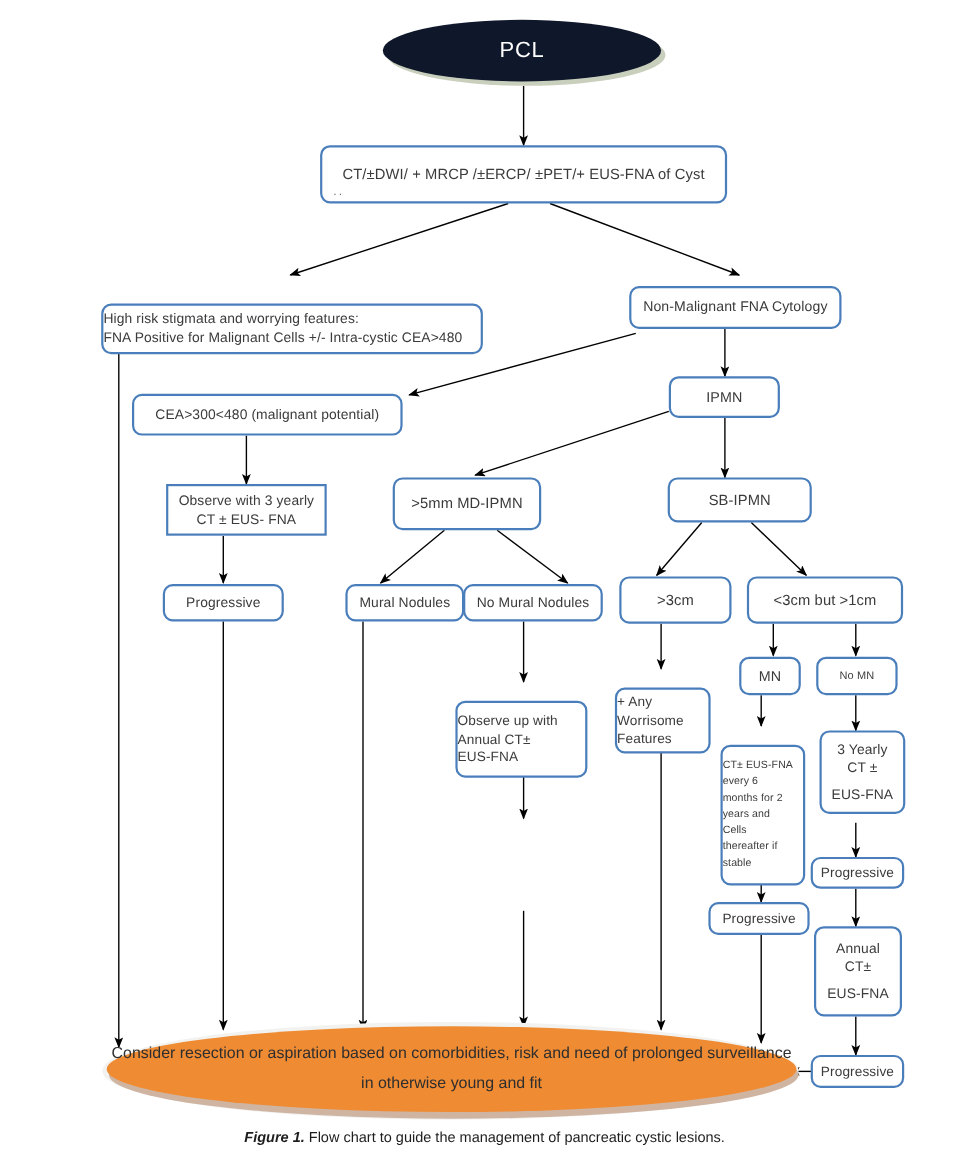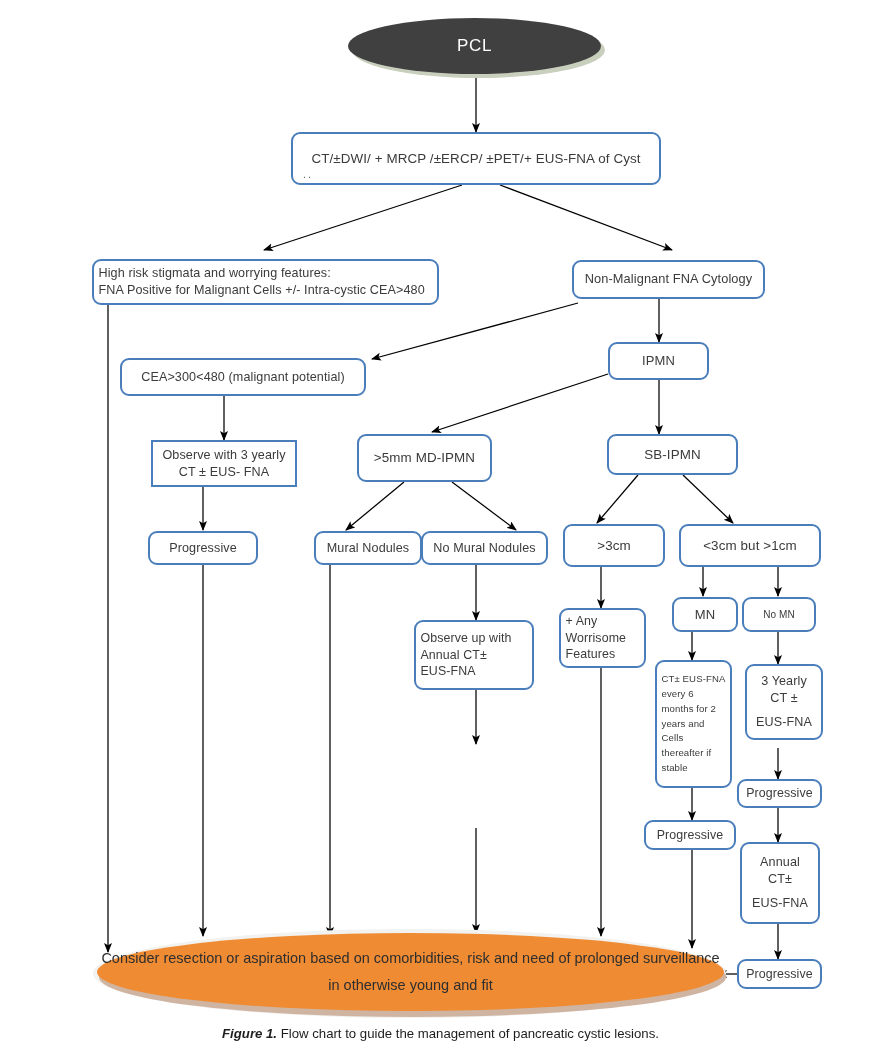--- a/index.html
+++ b/index.html
@@ -34,43 +34,43 @@
     color: #3b3b3b;
     display: flex;
     flex-direction: column;
     justify-content: center;
     line-height: 1.32;
     letter-spacing: .1px;
     z-index: 3;
   }
   .node.sq { border-radius: 0; }
   .node.center { align-items: center; text-align: center; }
-  .node.left { align-items: center; text-align: left; }
+  .node.left { align-items: flex-end; text-align: left; margin-top: 17px; }
   .node .ln { display: block; width: 100%; }
   .node.left .ln { padding-left: 9px; }
 
   .ellipse {
     position: absolute;
     box-sizing: border-box;
     border-radius: 50%;
     display: flex;
     align-items: center;
     justify-content: center;
     text-align: center;
     z-index: 3;
   }
   .ellipse-shadow {
     position: absolute;
     border-radius: 50%;
     z-index: 2;
   }
   #pcl {
-    background: #404040;
+    background: #0f172a;
     color: #ffffff;
-    font-size: 17px;
+    font-size: 20px;
     letter-spacing: .6px;
   }
   #pcl-shadow { background: #c9cfbd; }
   #bottom-ellipse {
     background: #ef8b33;
     color: #2e2e2e;
     font-size: 14.5px;
     line-height: 1.85;
   }
   #bottom-ellipse-shadow { background: #cfb4a2; }
@@ -229,21 +229,21 @@
   <div class="node center" style="left:679px; top:524px; width:142px; height:43px; font-size:13.4px;">
     <span class="ln">&lt;3cm but &gt;1cm</span>
   </div>
 
   <div class="node left" style="left:559px; top:608px; width:87px; height:60px; font-size:12.4px;">
     <span class="ln">+ Any</span>
     <span class="ln">Worrisome</span>
     <span class="ln">Features</span>
   </div>
 
-  <div class="node center" style="left:672px; top:597px; width:66px; height:35px; font-size:13px;">
+  <div class="node center" style="left:672px; top:597px; width:56px; height:35px; font-size:13px;">
     <span class="ln">MN</span>
   </div>
 
   <div class="node center" style="left:742px; top:597px; width:74px; height:35px; font-size:10px;">
     <span class="ln">No MN</span>
   </div>
 
   <div class="node left" style="left:414px; top:620px; width:120px; height:70px; font-size:12.4px;">
     <span class="ln">Observe up with</span>
     <span class="ln">Annual CT±</span>

